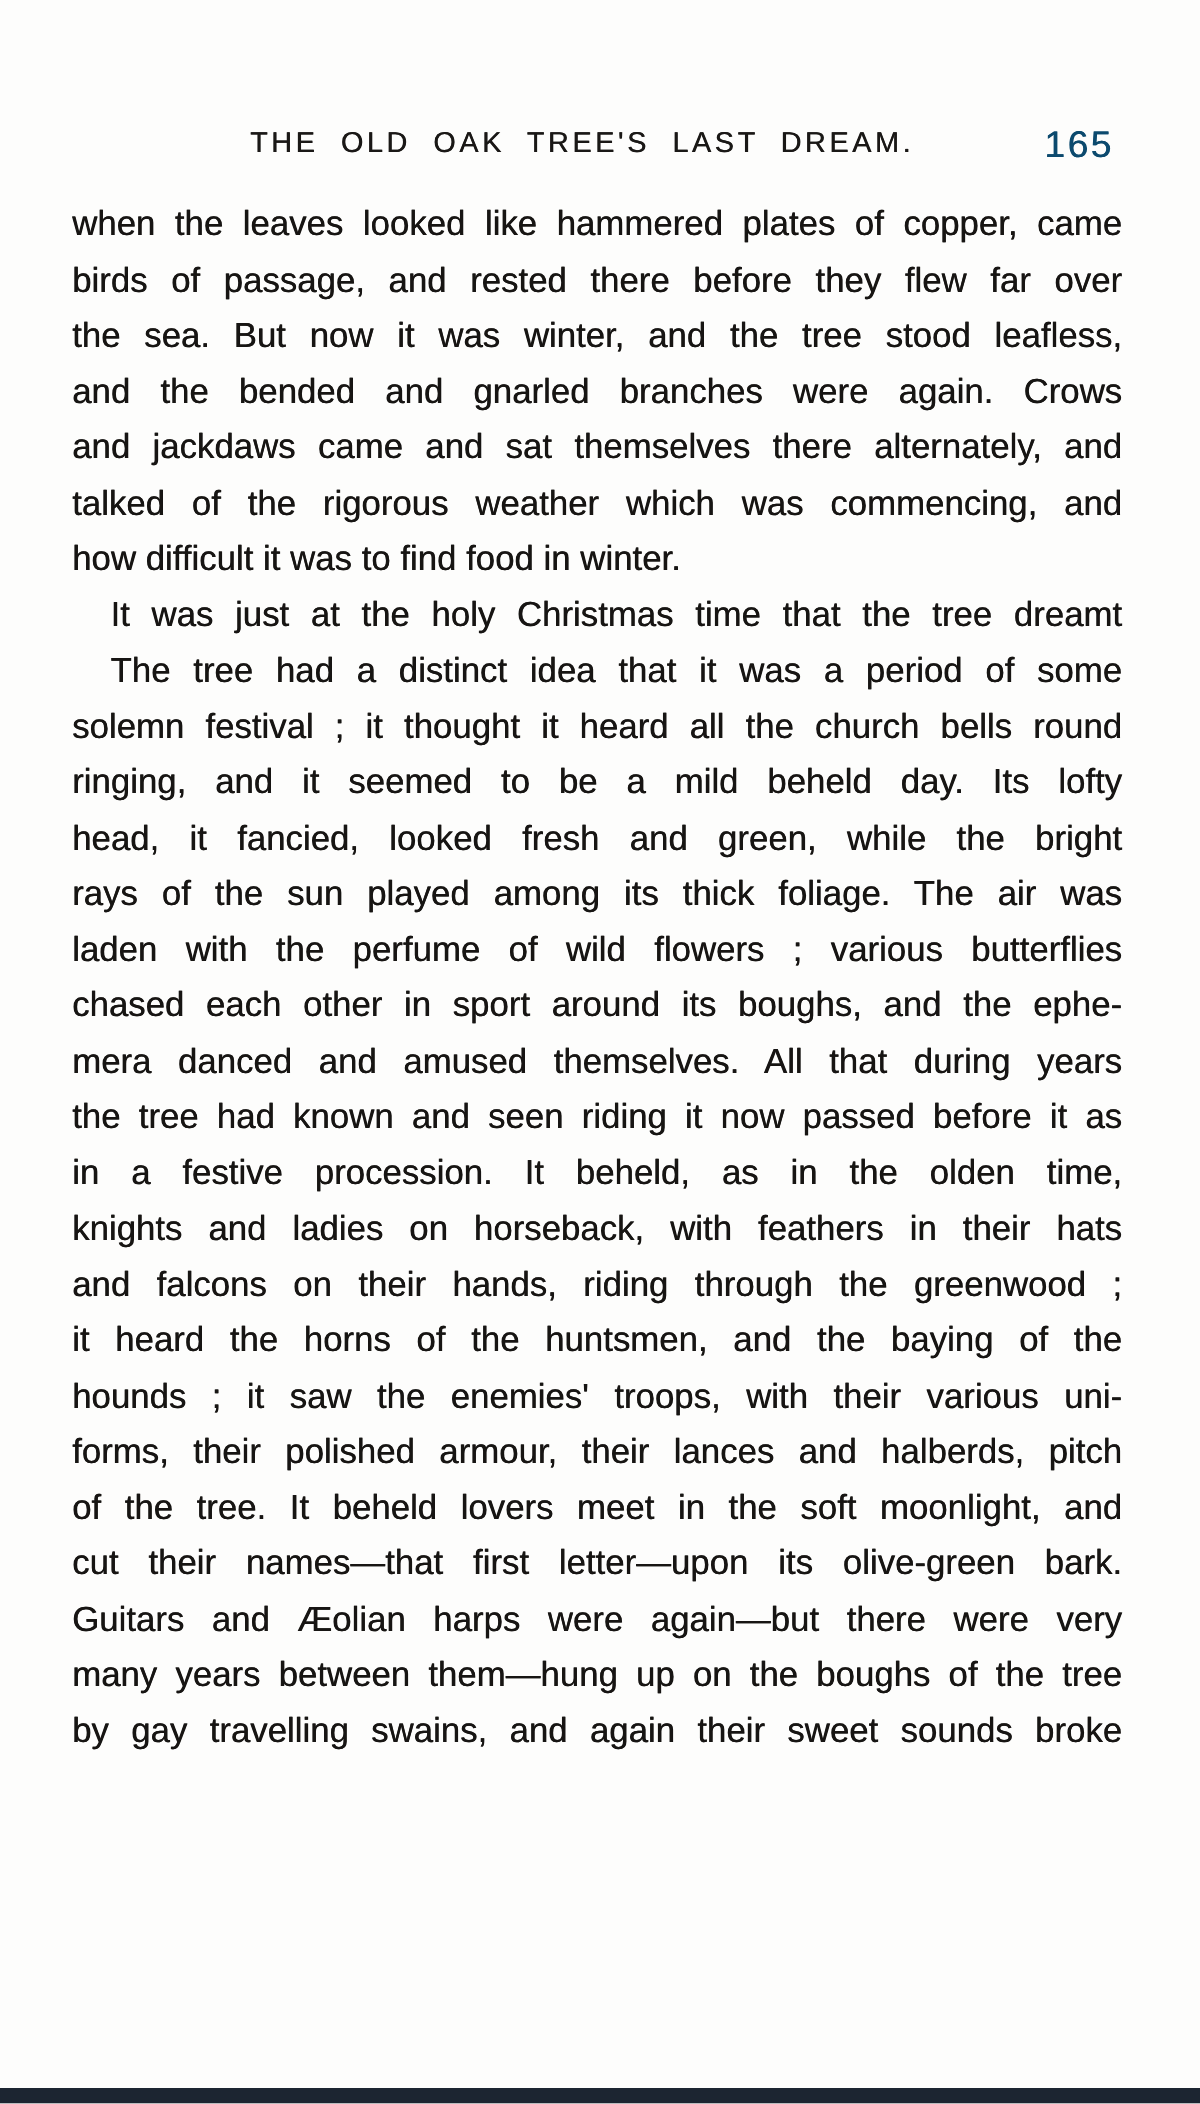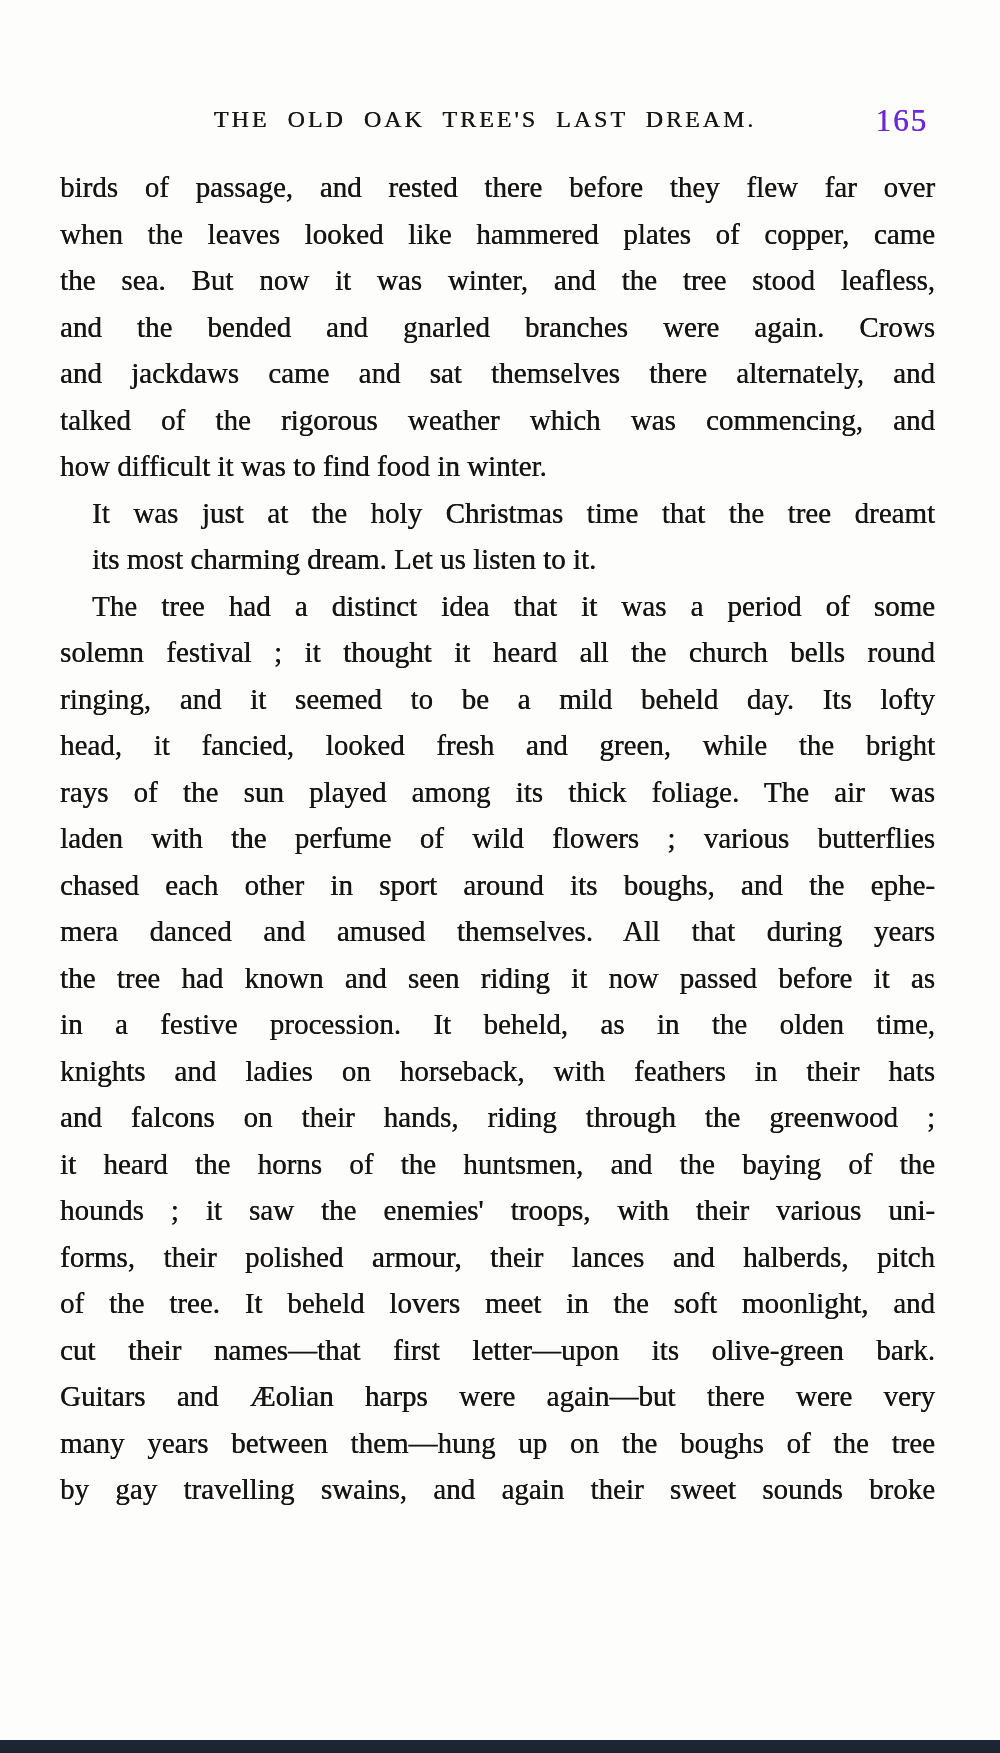--- a/index.html
+++ b/index.html
@@ -2,21 +2,21 @@
 <html><head>
 <meta charset="utf-8">
 <style>
   html, body { margin: 0; padding: 0; }
   .page {
     position: relative;
     width: 1000px;
     height: 1753px;
     background: #fdfdfc;
     overflow: hidden;
-    font-family: Liberation Serif, serif;
+    font-family: Liberation Sans, sans-serif;
     color: #171513;
   }
   .running-head {
     position: absolute;
     top: 103px;
     left: 60px;
     width: 875px;
     height: 34px;
   }
   .head-title {
@@ -33,21 +33,21 @@
     color: #1a1816;
     text-shadow: 0.4px 0 0 currentColor;
     white-space: nowrap;
   }
   .folio {
     position: absolute;
     right: 7px;
     top: 0;
     font-size: 31px;
     letter-spacing: 2px;
-    color: #6d28d9;
+    color: #0c4a6e;
     text-shadow: 0.4px 0 0 currentColor;
   }
   .body-text {
     position: absolute;
     top: 164px;
     left: 60px;
     width: 875px;
     font-size: 29px;
     line-height: 46.5px;
     text-shadow: 0.35px 0 0 currentColor;
@@ -77,29 +77,28 @@
 <body>
 
 <div class="page">
 
   <div class="running-head">
     <div class="head-title">THE OLD OAK TREE'S LAST DREAM.</div>
     <div class="folio">165</div>
   </div>
 
   <div class="body-text">
+    <div class="line just">when the leaves looked like hammered plates of copper, came</div>
     <div class="line just">birds of passage, and rested there before they flew far over</div>
-    <div class="line just">when the leaves looked like hammered plates of copper, came</div>
     <div class="line just">the sea. But now it was winter, and the tree stood leafless,</div>
     <div class="line just">and the bended and gnarled branches were again. Crows</div>
     <div class="line just">and jackdaws came and sat themselves there alternately, and</div>
     <div class="line just">talked of the rigorous weather which was commencing, and</div>
     <div class="line no-just">how difficult it was to find food in winter.</div>
     <div class="line just indent">It was just at the holy Christmas time that the tree dreamt</div>
-    <div class="line no-just indent">its most charming dream.  Let us listen to it.</div>
     <div class="line just indent">The tree had a distinct idea that it was a period of some</div>
     <div class="line just">solemn festival ; it thought it heard all the church bells round</div>
     <div class="line just">ringing, and it seemed to be a mild beheld day. Its lofty</div>
     <div class="line just">head, it fancied, looked fresh and green, while the bright</div>
     <div class="line just">rays of the sun played among its thick foliage. The air was</div>
     <div class="line just">laden with the perfume of wild flowers ; various butterflies</div>
     <div class="line just">chased each other in sport around its boughs, and the ephe-</div>
     <div class="line just">mera danced and amused themselves. All that during years</div>
     <div class="line just">the tree had known and seen riding it now passed before it as</div>
     <div class="line just">in a festive procession. It beheld, as in the olden time,</div>

